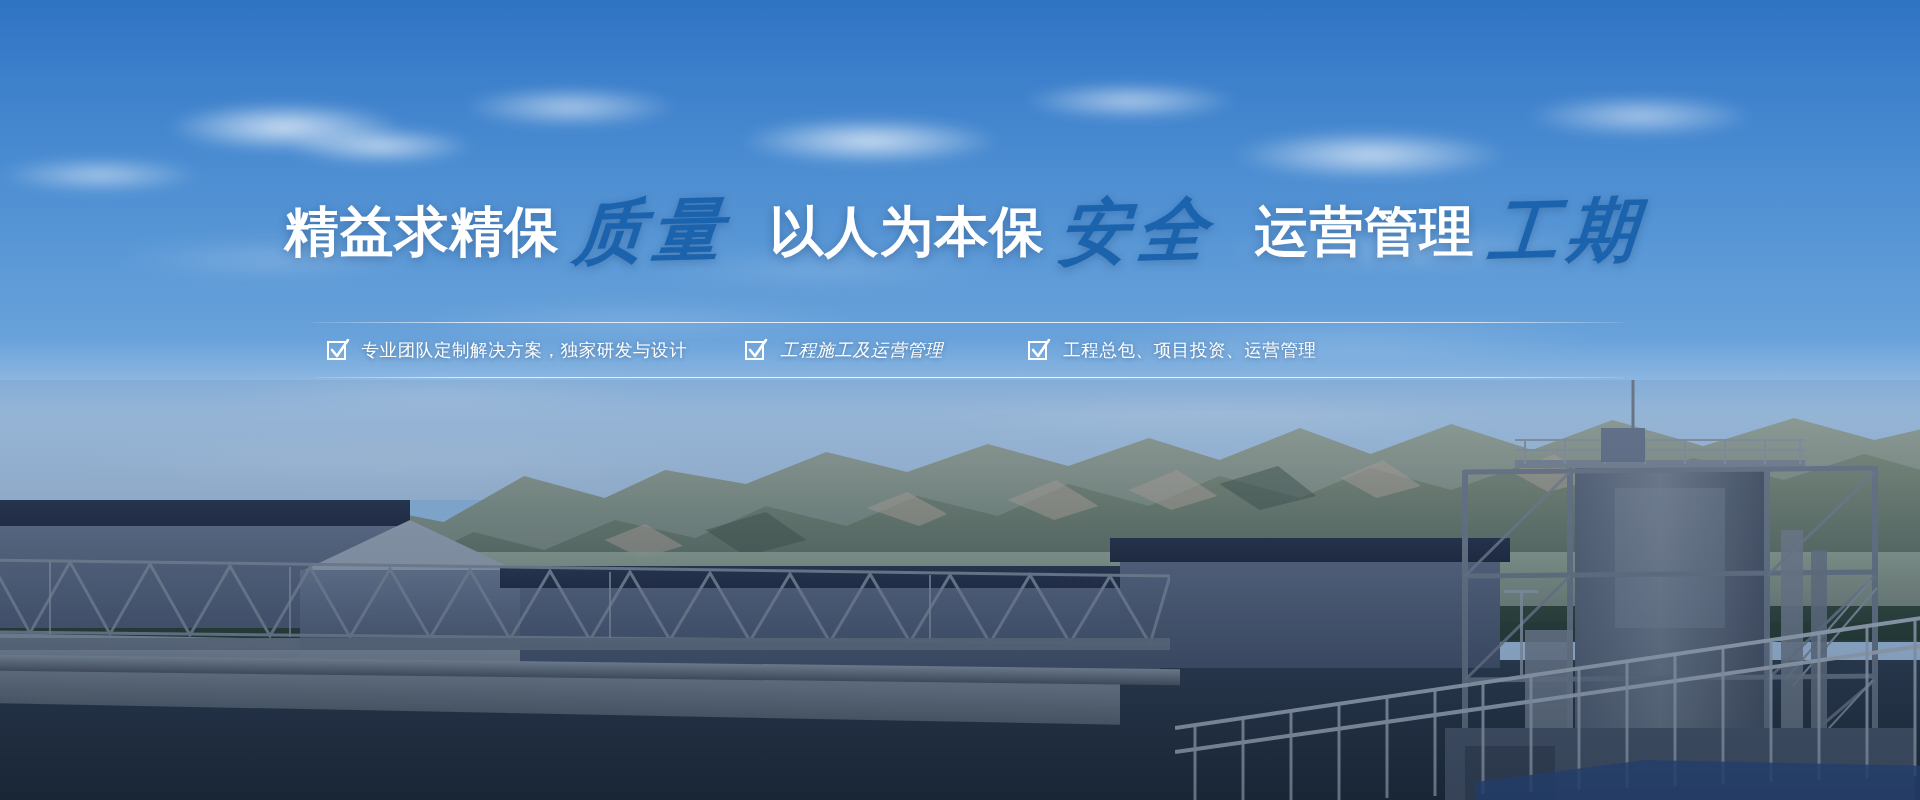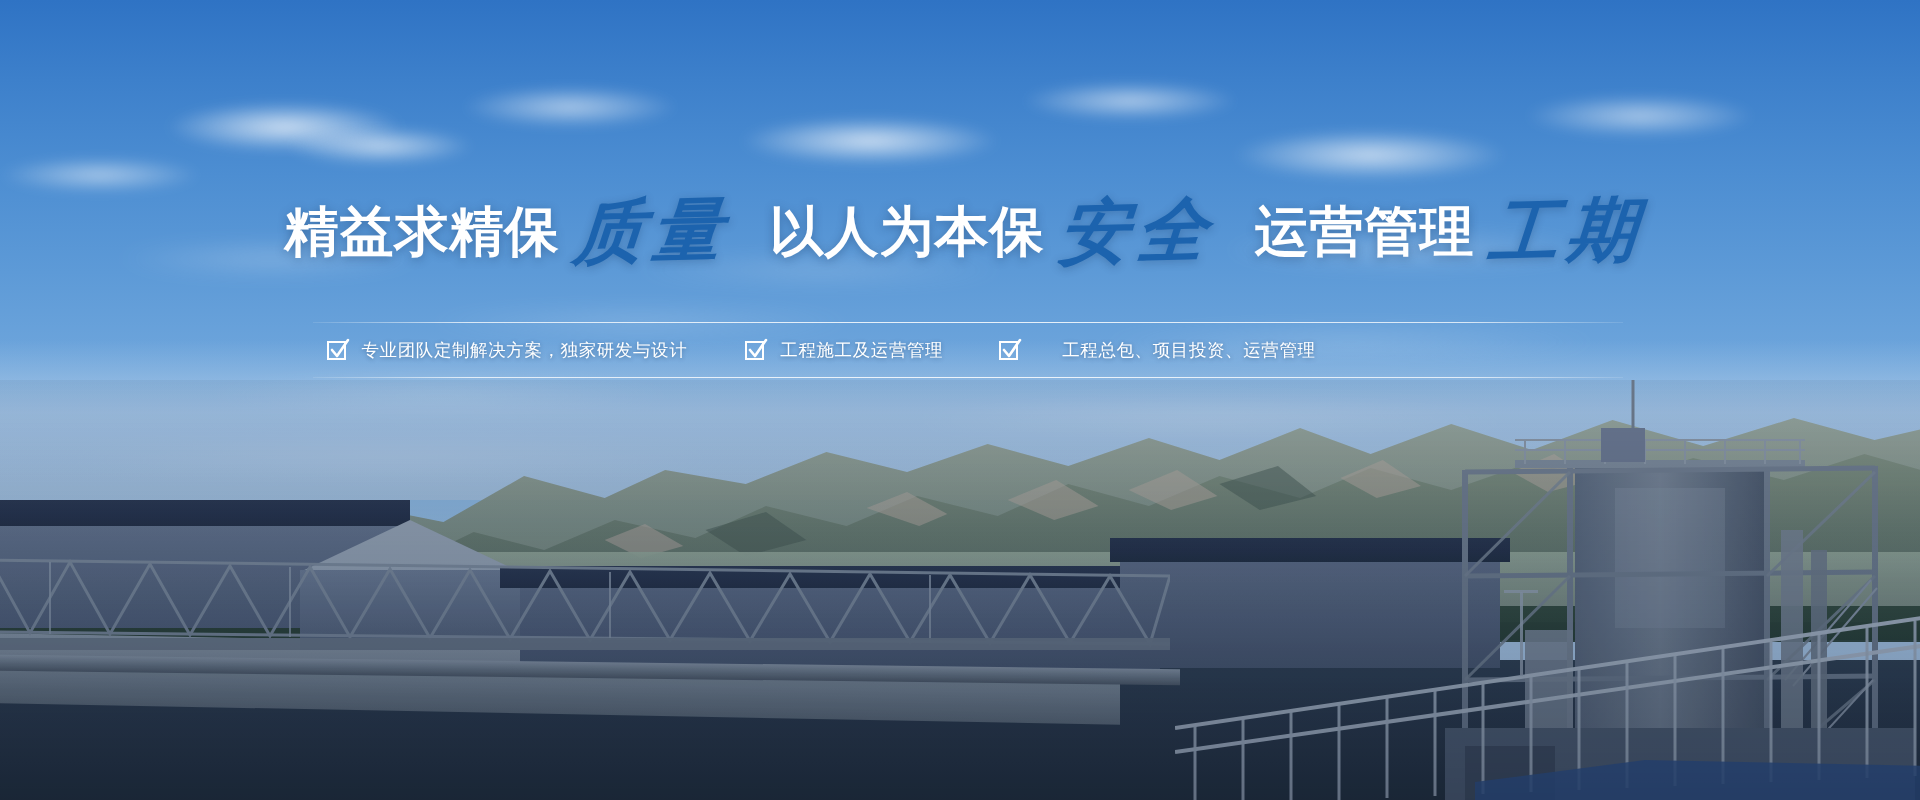--- a/index.html
+++ b/index.html
@@ -145,22 +145,22 @@
   }
   .frow{
     display:flex;align-items:center;
     height:54px;
     padding:0 14px;
     box-sizing:border-box;
     text-align:center;
   }
   .fitem{display:flex;align-items:center;}
   .fi-1{flex:0 0 auto;margin-right:58px;}
-  .fi-2{flex:0 0 auto;margin-right:56px;}
-  .fi-3{flex:0 0 auto;gap:28px;}
+  .fi-2{flex:0 0 auto;margin-right:85px;font-style:italic;}
+  .fi-3{flex:0 0 auto;}
   .chk{
     width:19px;height:19px;
     border:2px solid #ffffff;
     box-sizing:border-box;
     position:relative;
     margin-right:16px;
     flex:0 0 auto;
   }
   .chk svg{position:absolute;left:0;top:-4px;width:21px;height:23px;overflow:visible;}
   .flabel{

